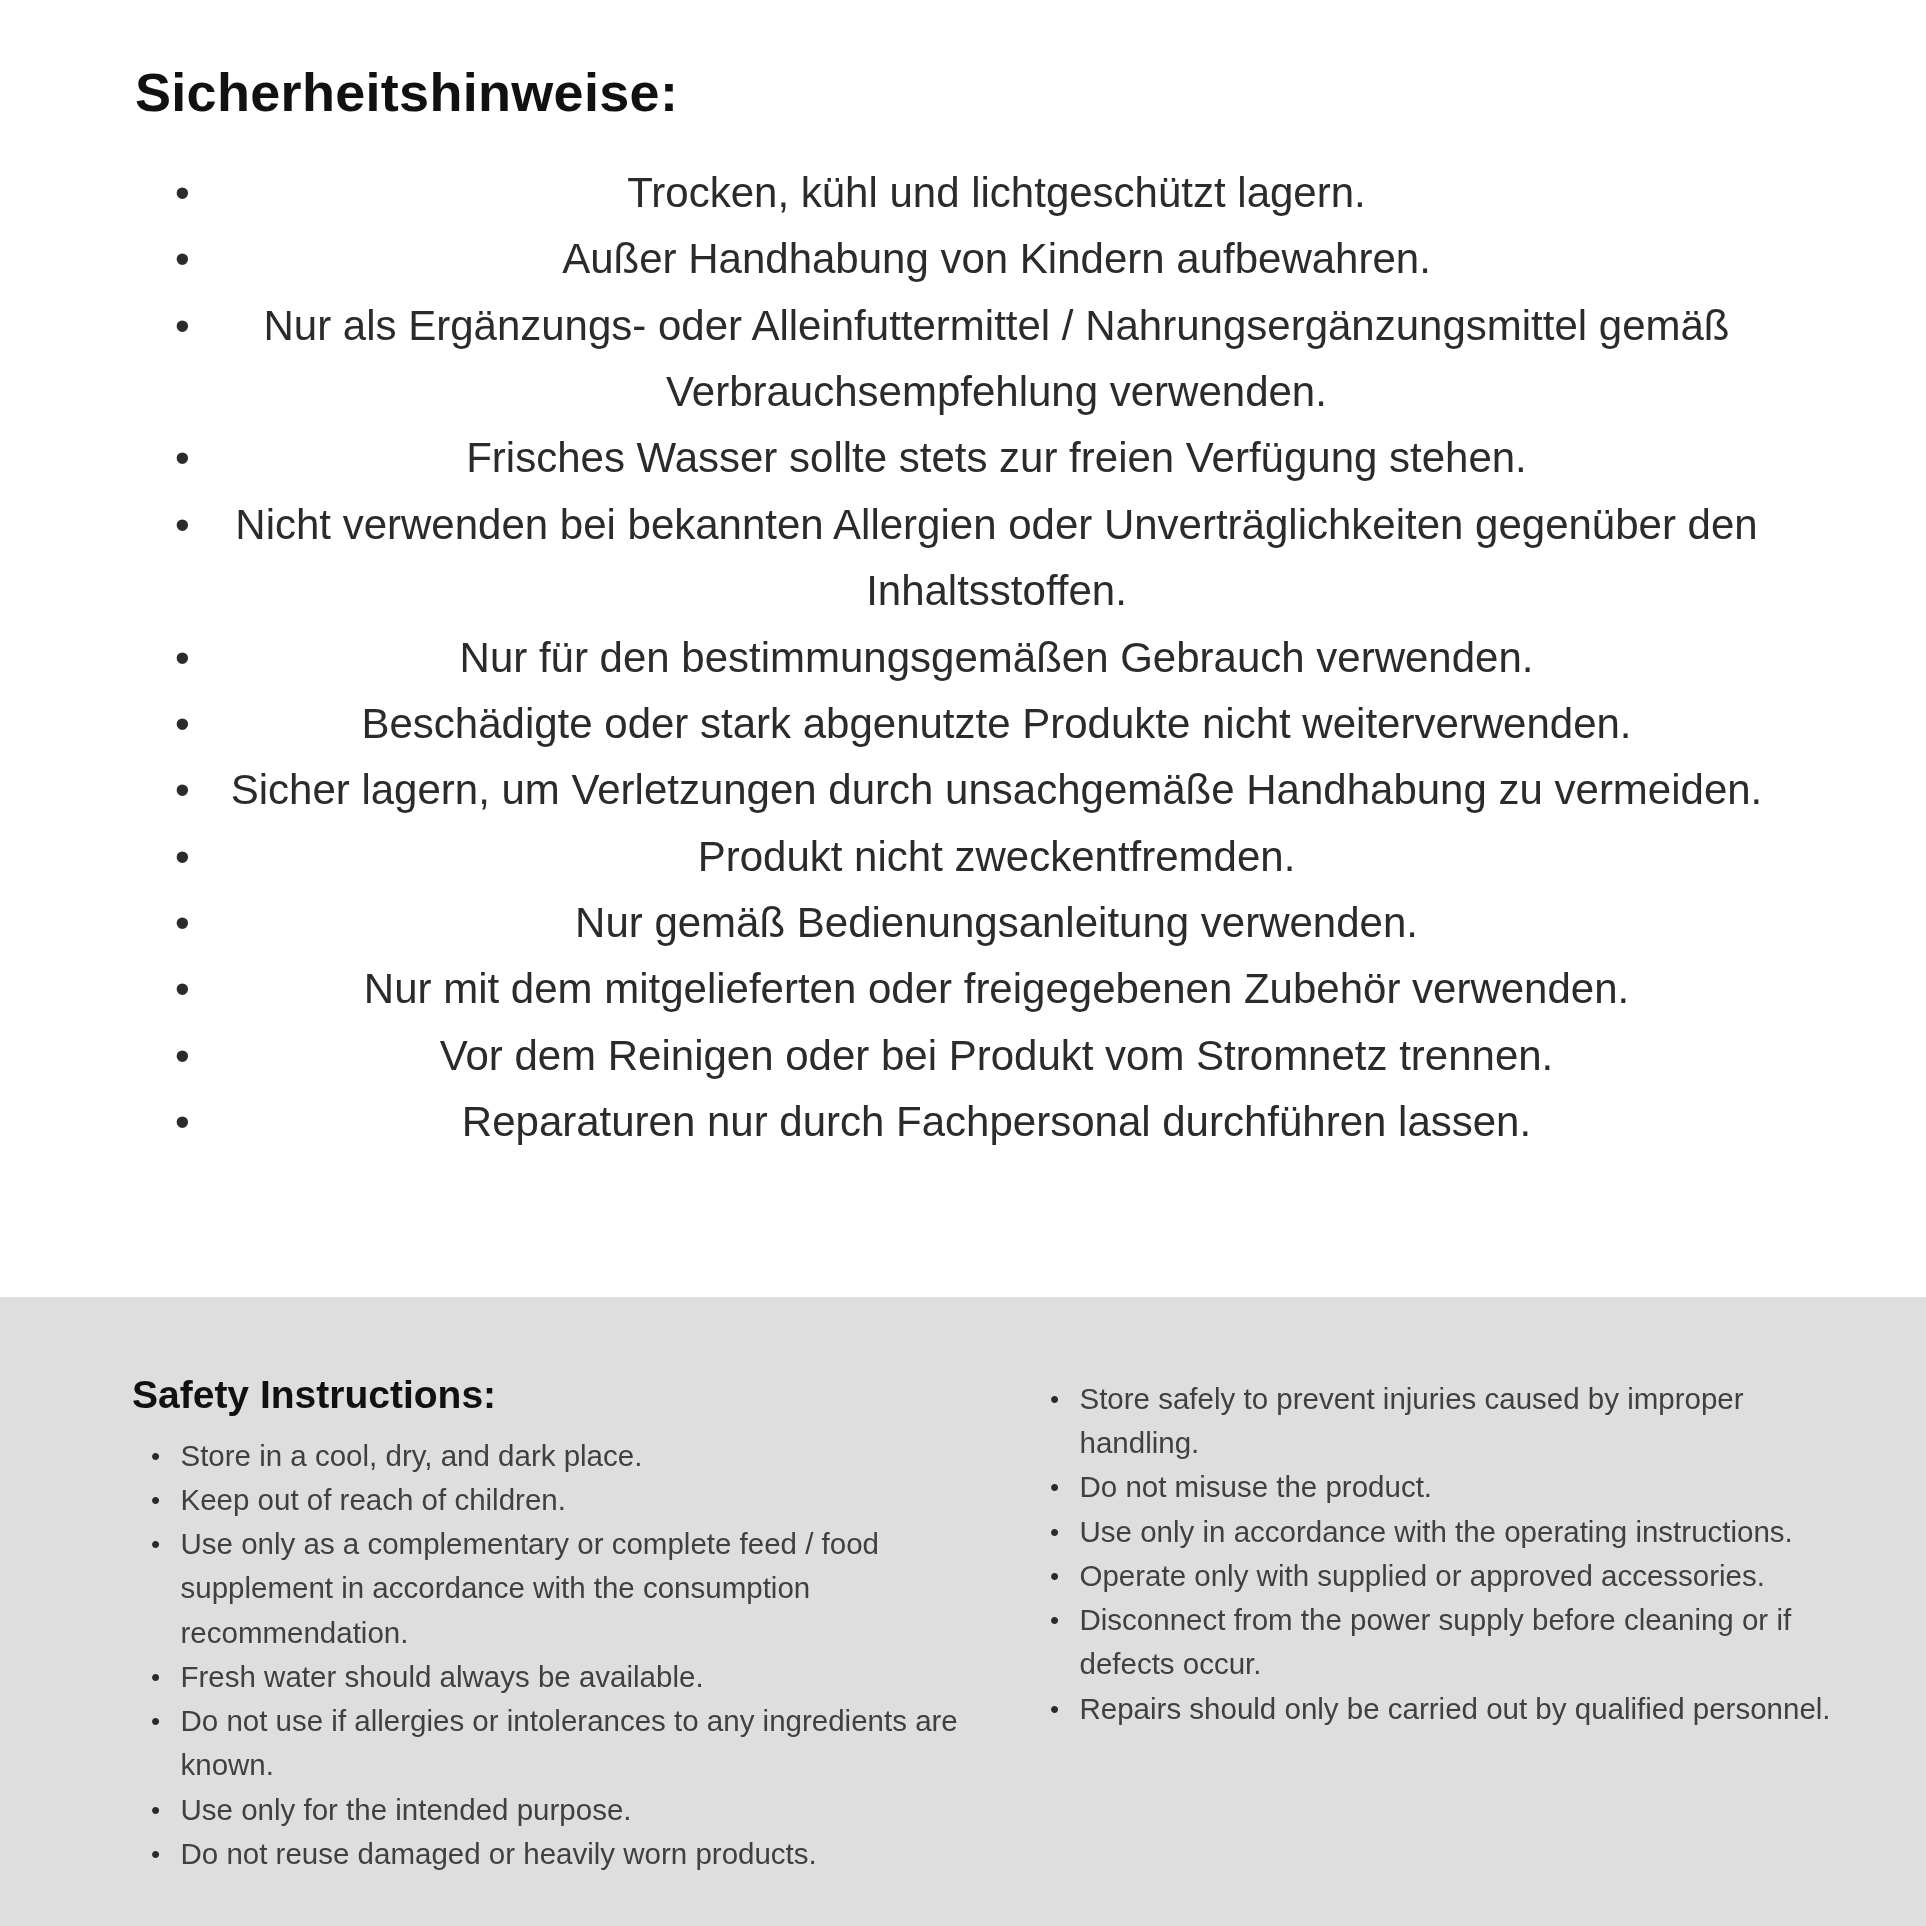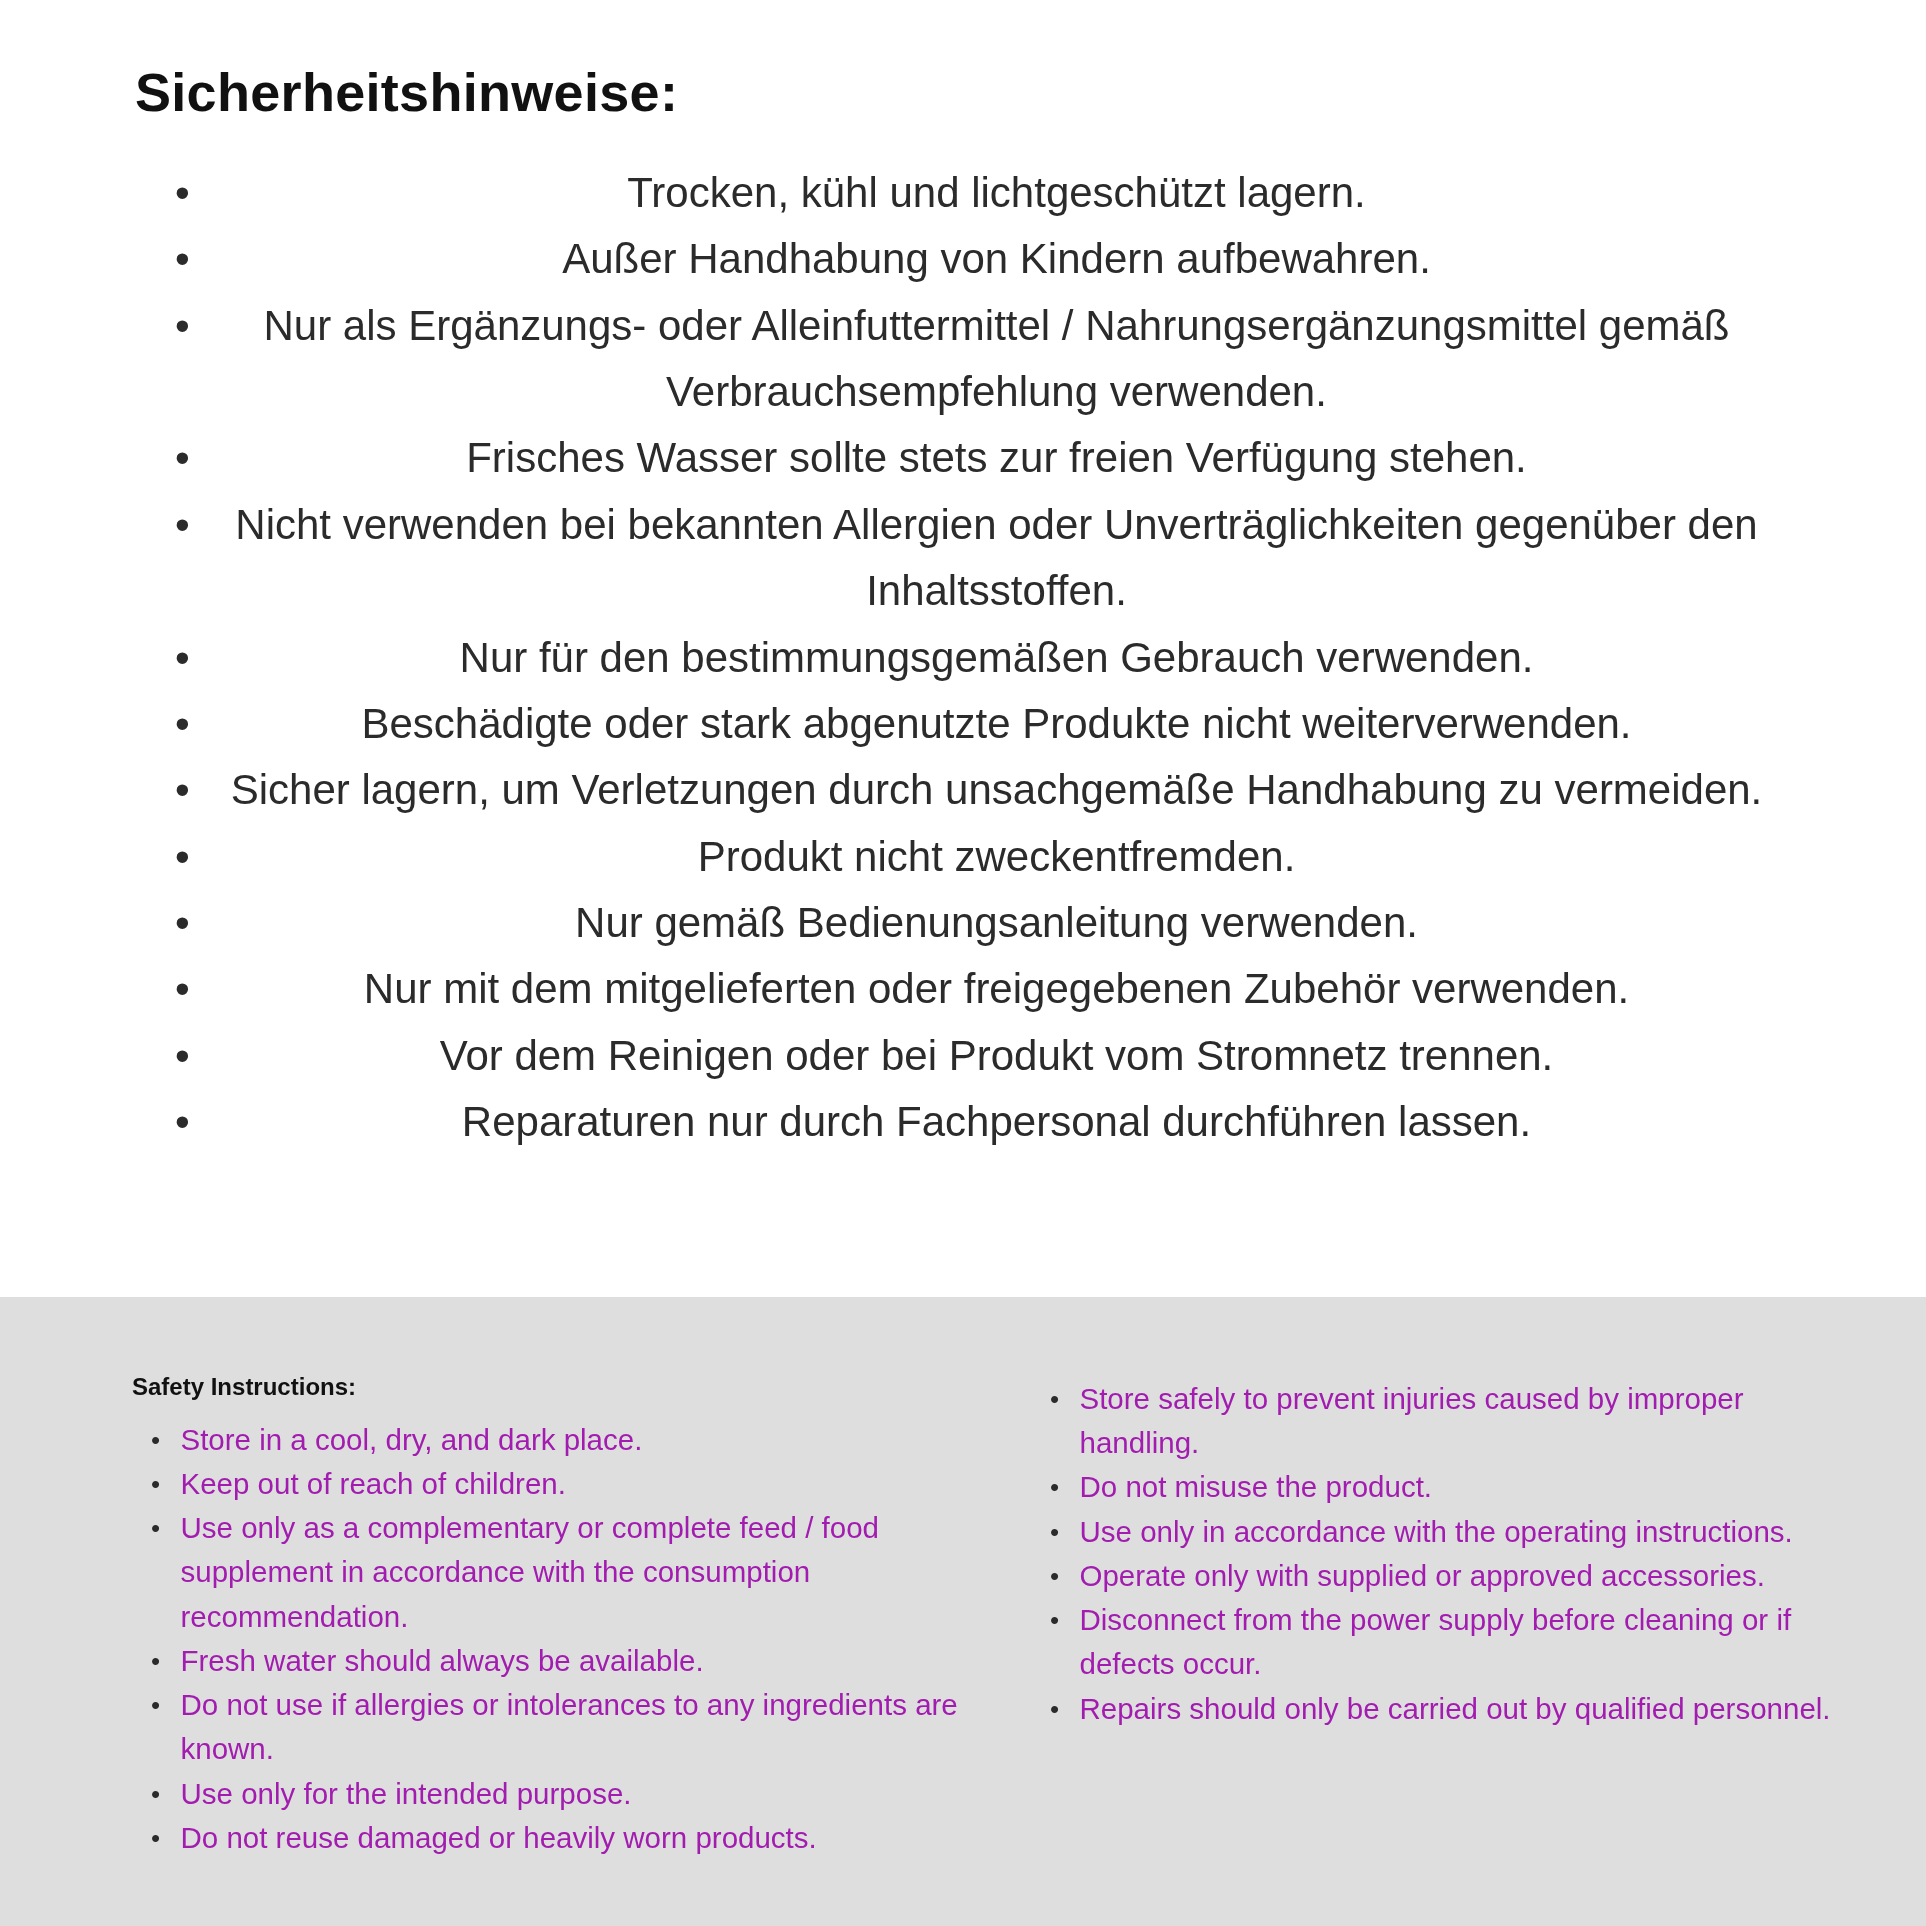--- a/index.html
+++ b/index.html
@@ -59,36 +59,36 @@
     position: absolute;
     top: 1297px; left: 0; right: 0; bottom: 0;
     background: #dedede;
     padding: 76px 83px 0 132px;
     display: flex;
     gap: 71px;
   }
   .col-left { width: 828px; flex: 0 0 auto; }
   .col-right { flex: 1 1 auto; padding-top: 3.9px; }
   .title-en {
-    font-size: 24px;
+    font-size: 39px;
     font-weight: 700;
     color: #111111;
     margin: 0 0 16.7px 0;
   }
   ul.en-list {
     list-style: none;
     margin: 0;
     padding: 0 0 0 19px;
   }
   ul.en-list li {
     position: relative;
     padding-left: 29.5px;
     font-size: 29.5px;
     line-height: 1.5;
-    color: #a21caf;
+    color: #404040;
   }
   ul.en-list li::before {
     content: "\2022";
     position: absolute;
     left: 0;
     top: 0;
     font-size: 26px;
     line-height: 1.7;
     color: #2b2b2b;
   }

